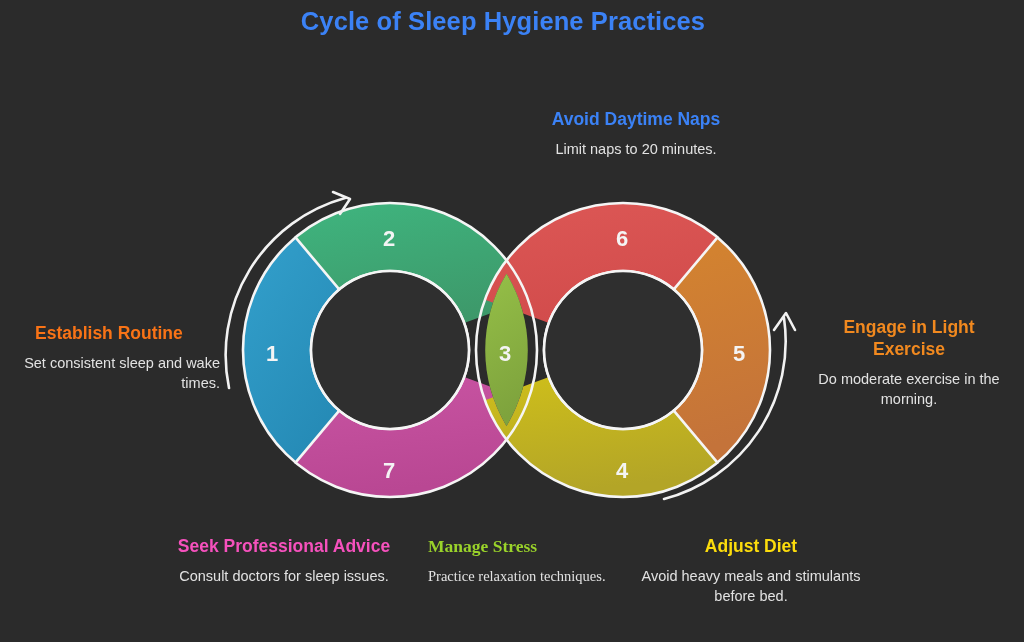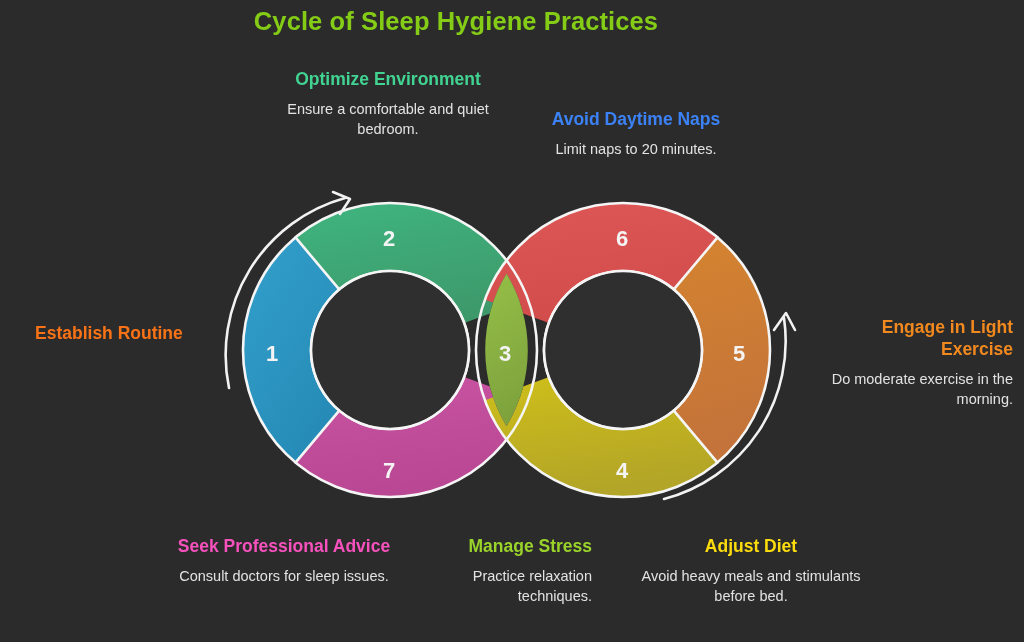--- a/index.html
+++ b/index.html
@@ -10,22 +10,23 @@
     overflow:hidden;
     position:relative;
   }
   #stage{position:absolute;inset:0;}
 
   
   .title{
     position:absolute;left:0;top:7px;width:912px;
     text-align:center;
     font-size:25.5px;font-weight:bold;
-    color:#84cc16;
+    color:#3b82f6;
     letter-spacing:.1px;
+    padding-left:47px;
   }
 
   
   .diagram{position:absolute;left:0;top:0;width:1024px;height:642px;}
   .seg-num{
     fill:#f4f4f4;
     font-family:"Liberation Sans",sans-serif;
     font-size:22px;font-weight:bold;
     text-anchor:middle;dominant-baseline:central;
   }
@@ -38,23 +39,23 @@
   }
   .callout .desc{
     font-size:14.5px;line-height:20px;color:#e2e2e2;
     font-weight:normal;margin:0;
   }
 
   #c-establish{left:8px;top:322px;width:212px;text-align:right;}
   #c-establish .head{text-align:left;padding-left:27px;}
   #c-optimize{left:283px;top:68px;width:210px;text-align:center;}
   #c-naps{left:518px;top:108px;width:236px;text-align:center;}
-  #c-exercise{left:805px;top:316px;width:208px;text-align:right;}
+  #c-exercise{left:805px;top:316px;width:208px;text-align:center;}
   #c-advice{left:170px;top:535px;width:228px;text-align:center;}
-  #c-stress{left:396px;top:535px;width:196px;text-align:right;}
+  #c-stress{left:428px;top:535px;width:196px;text-align:left;font-family:Liberation Serif, serif;}
   #c-diet{left:620px;top:535px;width:222px;text-align:center;margin-left:20px;}
 </style>
 </head>
 <body style="background: rgb(43, 43, 43);">
 
 <div id="stage">
 
   <div class="title">Cycle of Sleep Hygiene Practices</div>
 
   <svg class="diagram" viewBox="0 0 1024 642">
@@ -176,26 +177,23 @@
     </g>
 
     <g fill="none" stroke="#f2f2f2" stroke-width="2.6" stroke-linecap="round">
       <path d="M 664,499 A 163,163 0 0 0 784,318"></path>
       <path d="M 774,330 L 786,313 L 795,330" stroke-linejoin="round"></path>
     </g>
   </svg>
 
   <div class="callout" id="c-establish">
     <div class="head" style="color:#f97316">Establish Routine</div>
-  </div>
-
-  <div class="callout" id="c-optimize">
-    <div class="head" style="color:#41d392">Optimize Environment</div>
-    <div class="desc">Ensure a comfortable and quiet bedroom.</div>
-  </div>
+    <div class="desc">Set consistent sleep and wake times.</div>
+  </div>
+
 
   <div class="callout" id="c-naps">
     <div class="head" style="color:#3b82f6">Avoid Daytime Naps</div>
     <div class="desc">Limit naps to 20 minutes.</div>
   </div>
 
   <div class="callout" id="c-exercise">
     <div class="head" style="color:#f1891f">Engage in Light Exercise</div>
     <div class="desc">Do moderate exercise in the morning.</div>
   </div>

